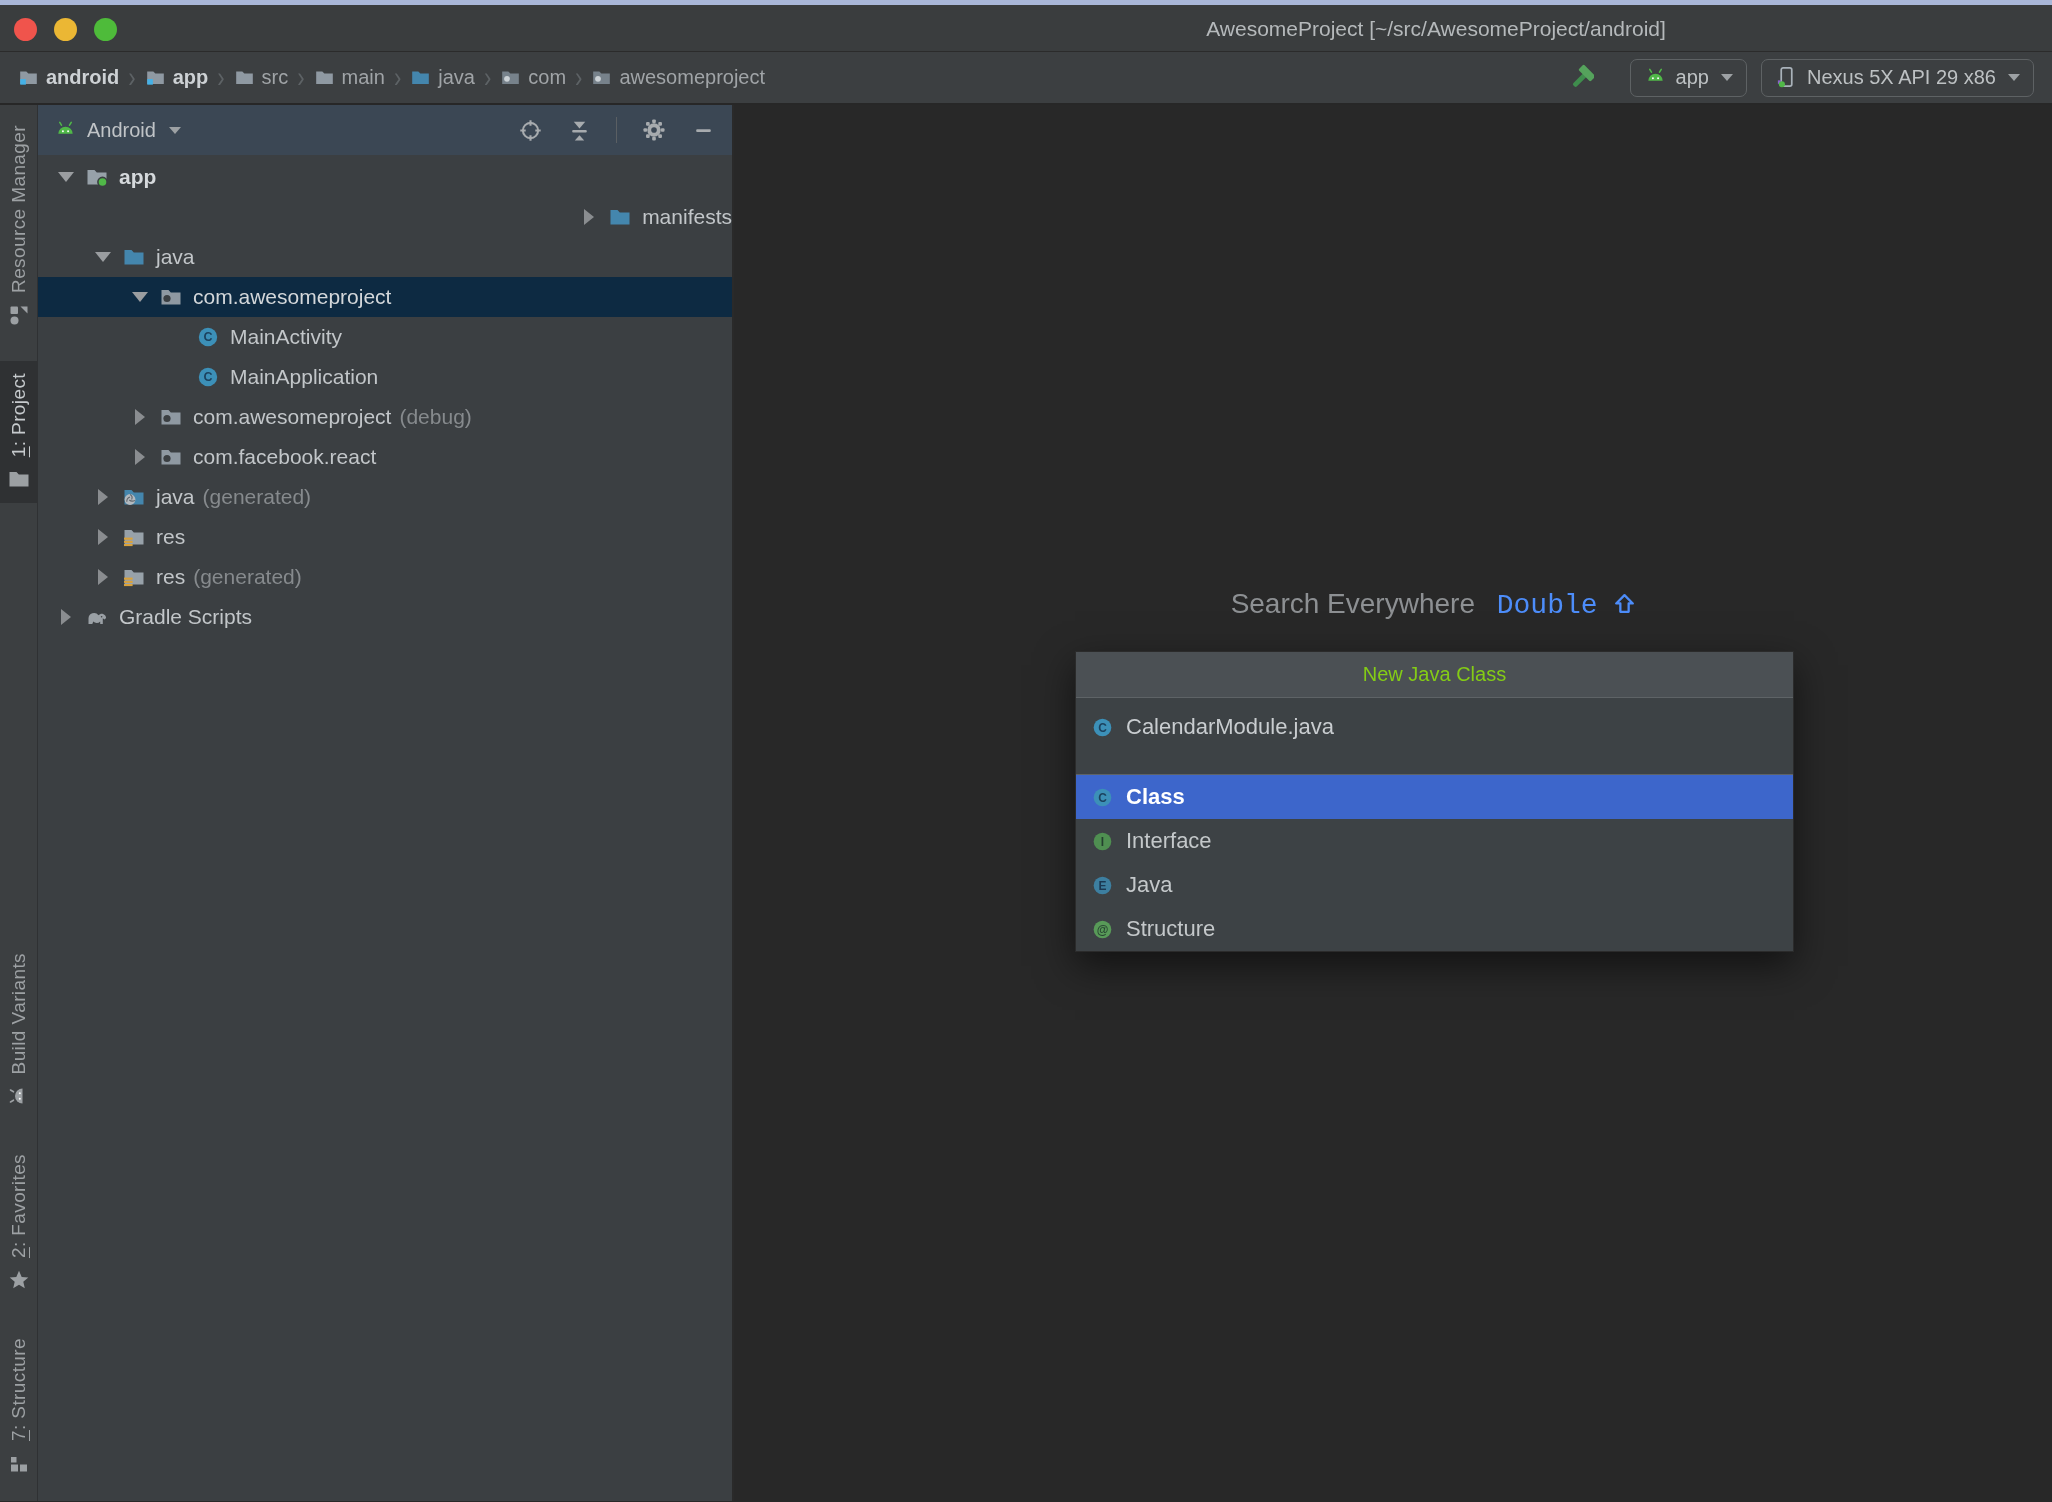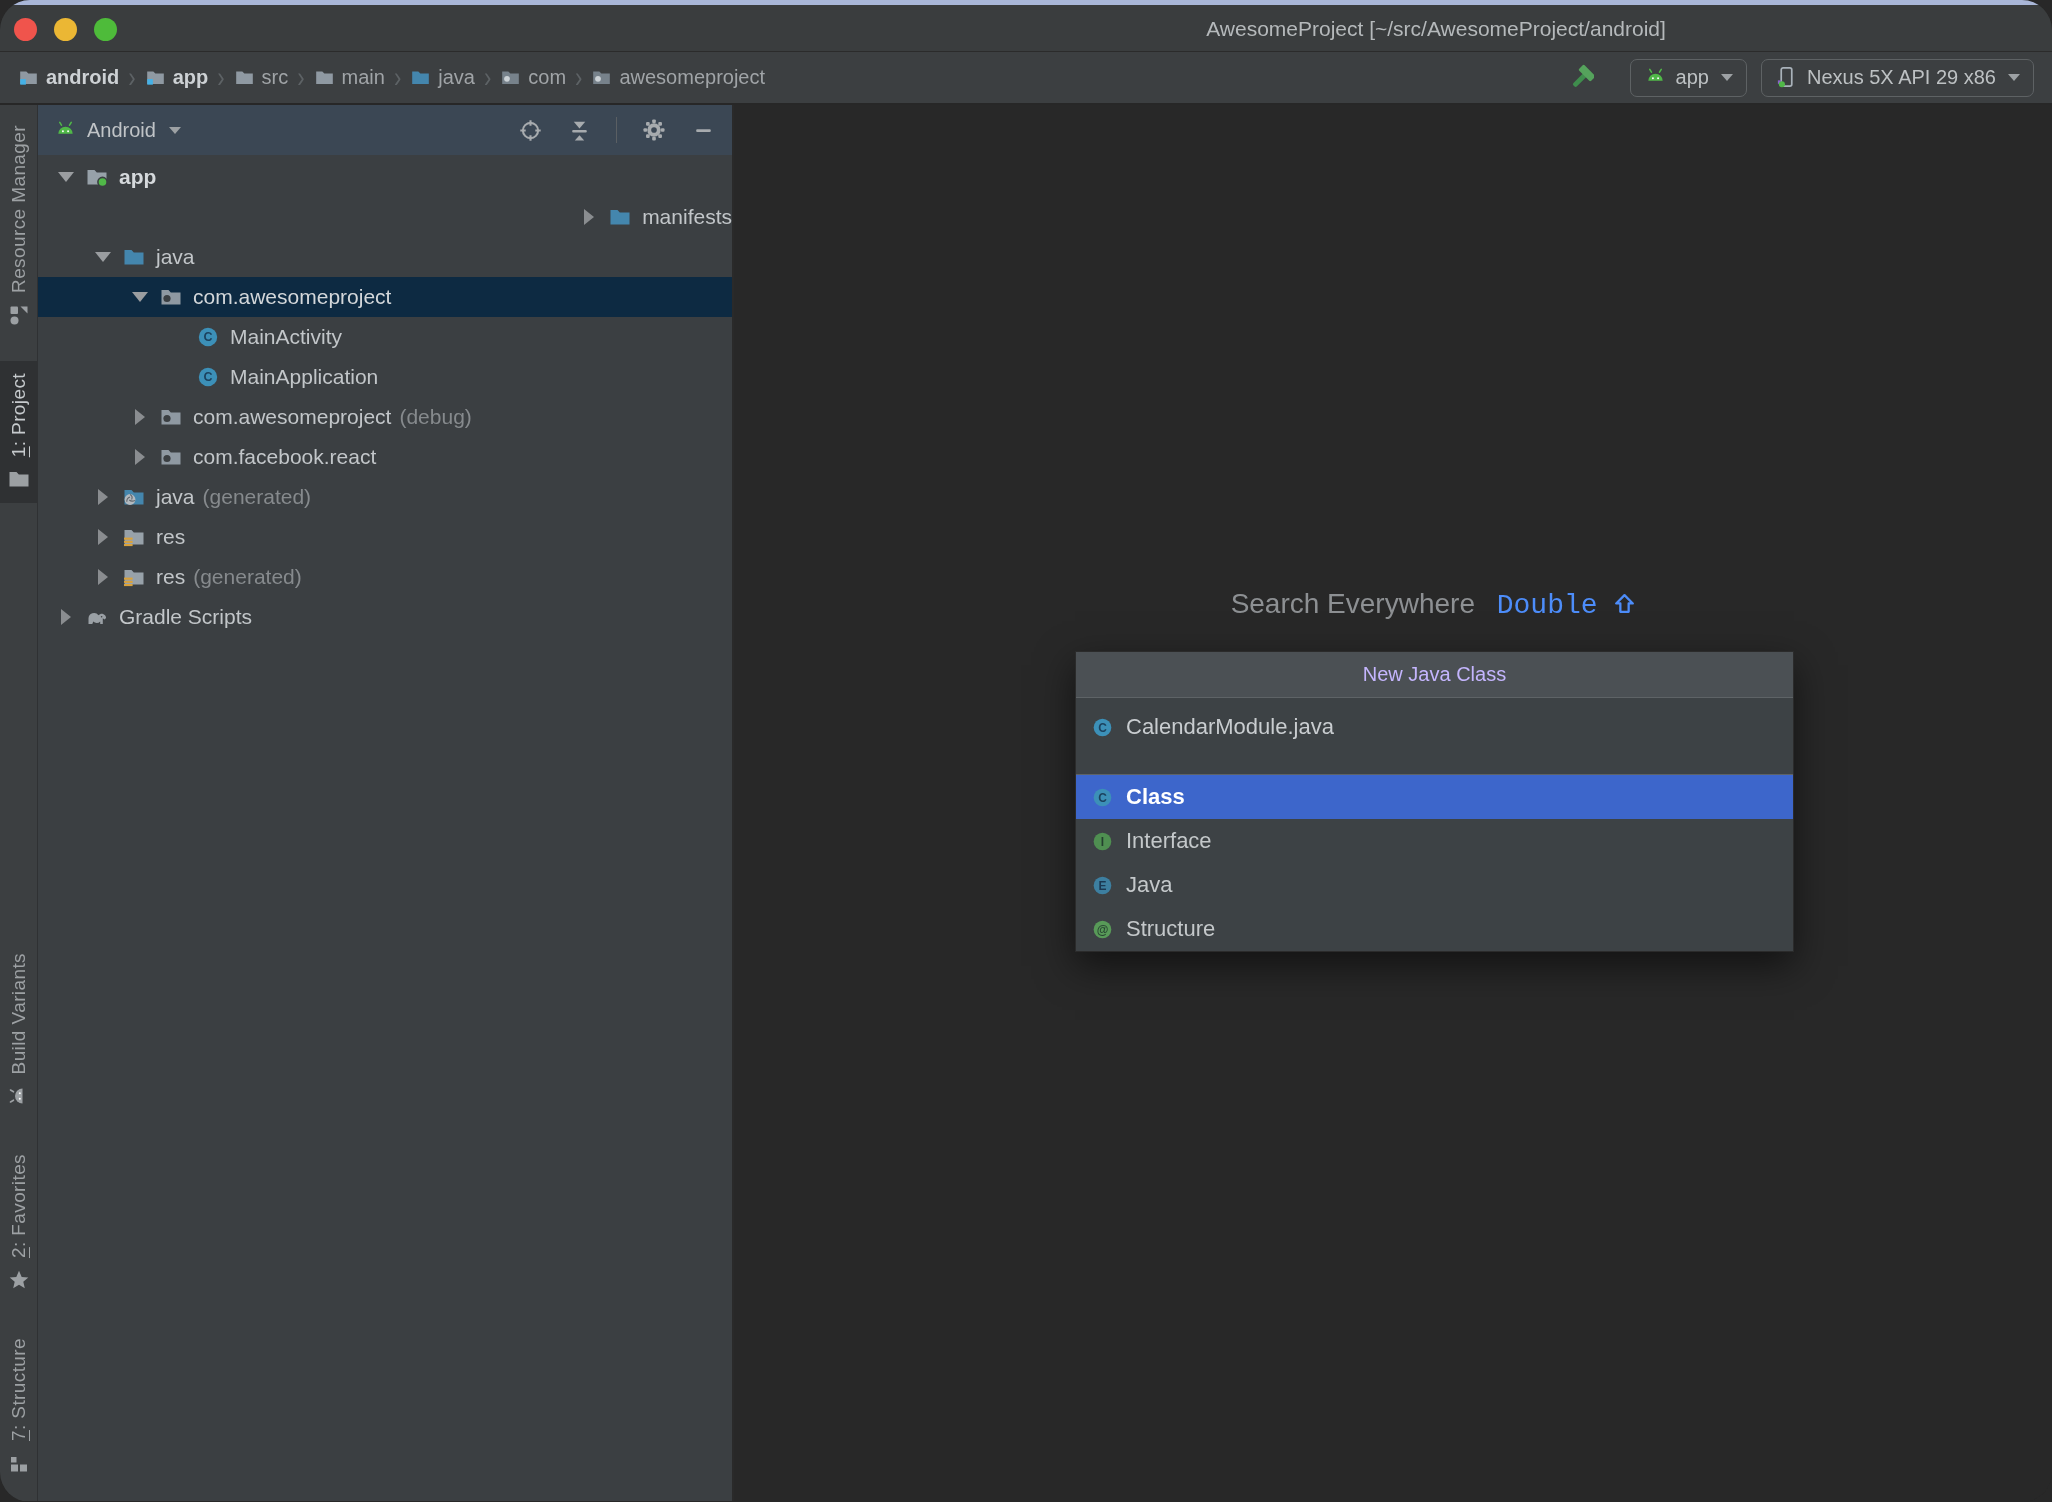--- a/index.html
+++ b/index.html
@@ -6,21 +6,21 @@
     --top-strip:#a9b7d8; --titlebar-bg:#3a3d3e; --toolbar-bg:#3c3f41;
     --stripe-bg:#3c3f41; --stripe-active-bg:#2f3133; --panel-bg:#3b3f42;
     --panel-header-bg:#3b4754; --editor-bg:#282828; --tree-selected-bg:#0d2a42;
     --list-selected-bg:#3d66cb; --popup-bg:#3d4245; --popup-header-bg:#4b5054;
     --separator:#5e6366; --accent-blue:#4d8dfa; --text-primary:#c2c6c9;
     --text-dim:#868a8d; --stripe-text:#9da1a4;
   }
   *{box-sizing:border-box;}
   html,body{margin:0;padding:0;background:#282828;}
   body{font-family:"Liberation Sans","DejaVu Sans",sans-serif;-webkit-font-smoothing:antialiased;}
-  #app{position:relative;width:2052px;height:1502px;overflow:hidden;background:var(--editor-bg);border-radius:30px;}
+  #app{position:relative;width:2052px;height:1502px;overflow:hidden;background:var(--editor-bg);}
 
   .top-strip{height:5px;background:var(--top-strip);}
   .titlebar{position:relative;height:47px;background:var(--titlebar-bg);border-bottom:1px solid #2b2b2b;}
   .traffic{position:absolute;top:13px;left:14px;display:flex;gap:17px;}
   .traffic span{width:23px;height:23px;border-radius:50%;display:block;}
   .t-red{background:#f0544c;} .t-yellow{background:#ebb734;} .t-green{background:#4ebb3a;}
   .win-title{position:absolute;left:1436px;top:12px;transform:translateX(-50%);font-size:21px;color:#b5b9bb;white-space:nowrap;}
 
   .toolbar{display:flex;align-items:center;height:53px;background:var(--toolbar-bg);border-bottom:2px solid #272727;padding:0 18px;}
   .breadcrumbs{display:flex;align-items:center;gap:6px;font-size:20px;color:#a0a4a7;}
@@ -59,21 +59,21 @@
   .t-suffix{color:var(--text-dim);margin-left:8px;}
 
   
   .editor{position:relative;flex:1;background:var(--editor-bg);}
   .hint{position:absolute;left:341px;top:483px;width:719px;text-align:center;font-size:28px;color:#8d9093;white-space:nowrap;}
   .hint .sc{color:var(--accent-blue);margin-left:14px;font-family:Liberation Mono, monospace;}
   .hint svg{vertical-align:-5px;margin-left:6px;}
 
   
   .popup{position:absolute;left:341px;top:546px;width:719px;background:var(--popup-bg);border:1px solid #2b2b2b;box-shadow:0 14px 36px rgba(0,0,0,.55);}
-  .popup-header{height:46px;background:var(--popup-header-bg);border-bottom:1px solid var(--separator);display:flex;align-items:center;justify-content:center;font-size:20px;color:#c4b5fd;}
+  .popup-header{height:46px;background:var(--popup-header-bg);border-bottom:1px solid var(--separator);display:flex;align-items:center;justify-content:center;font-size:20px;color:#84cc16;}
   .popup-filename{height:58px;display:flex;align-items:center;padding:0 15px;font-size:22px;color:#c9cdd0;gap:12px;}
   .popup-gap{height:19px;border-bottom:1px solid var(--separator);}
   .popup-list .p-row{height:44px;display:flex;align-items:center;padding:0 15px;gap:12px;font-size:22px;color:#c4c8ca;}
   .popup-list .p-row.selected{background:var(--list-selected-bg);color:#ffffff;font-weight:600;}
   svg{display:block;}
 </style>
 </head>
 <body>
 
 <div id="app">

